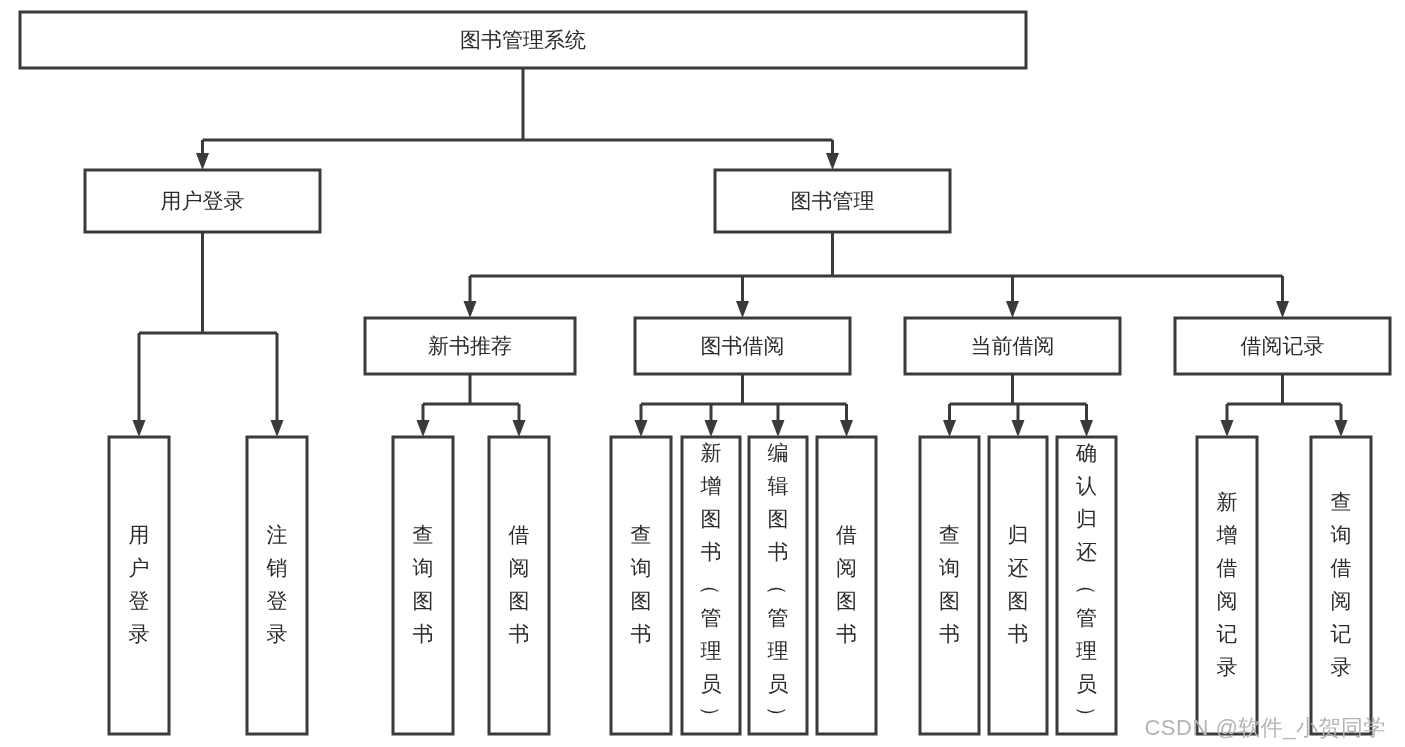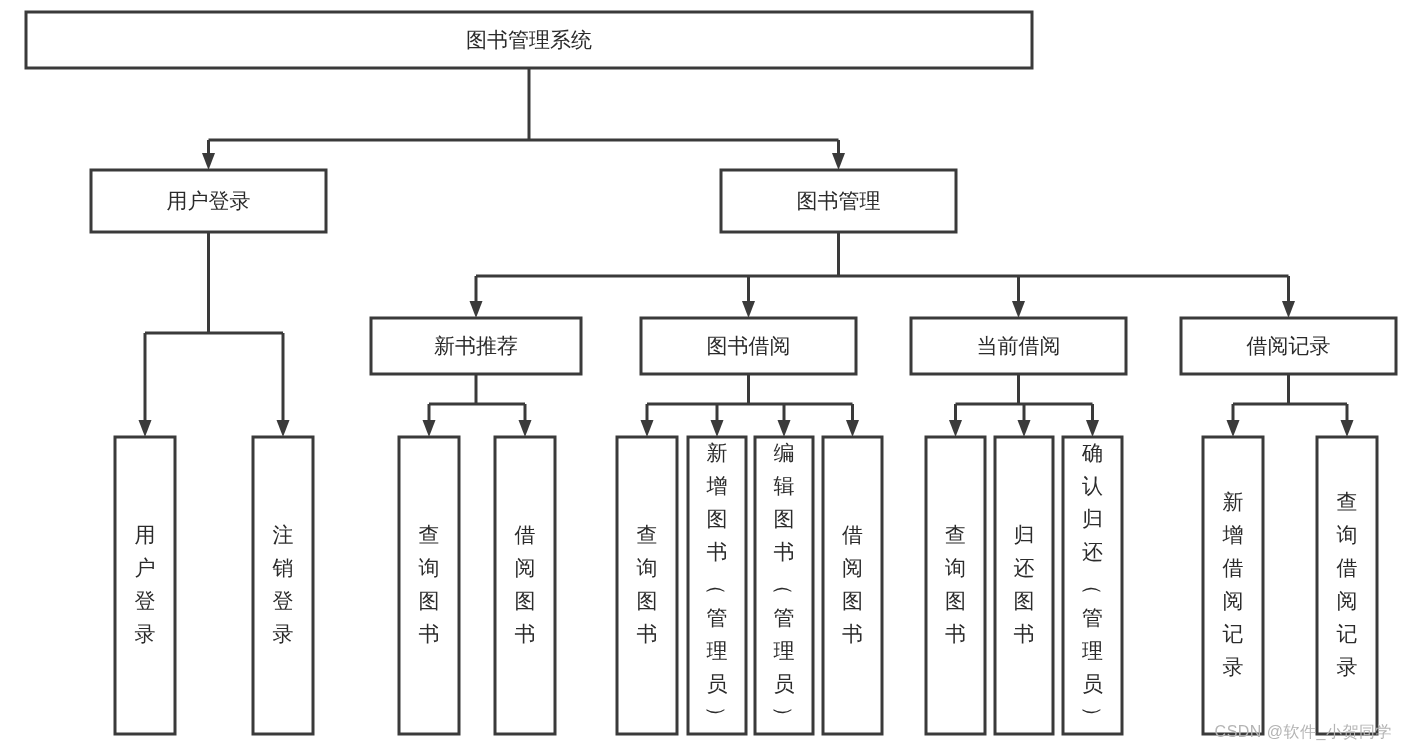--- a/index.html
+++ b/index.html
@@ -9,21 +9,21 @@
   }
   body {
     width: 1405px;
     height: 747px;
     position: relative;
     overflow: hidden;
     font-family: "Liberation Sans", "DejaVu Sans", sans-serif;
   }
   #diagram-root {
     position: absolute;
-    left: 10px; top: 0;
+    left: 4px; top: 0;
     width: 1392px;
     height: 747px;
   }
   svg.diagram {
     display: block;
     width: 1405px;
     height: 747px;
   }
   .node-box {
     fill: #ffffff;
@@ -51,21 +51,21 @@
   }
   .edge-arrow {
     fill: #3a3a3a;
     stroke: none;
   }
   .watermark {
     position: absolute;
     right: 10px;
     bottom: 4px;
     font-family: "Liberation Sans", "DejaVu Sans", sans-serif;
-    font-size: 16px;
+    font-size: 22px;
     color: #b4b4b4;
     white-space: nowrap;
     letter-spacing: 0.5px;
     user-select: none;
   }
 </style>
 </head>
 <body>
 
 <div id="diagram-root">

